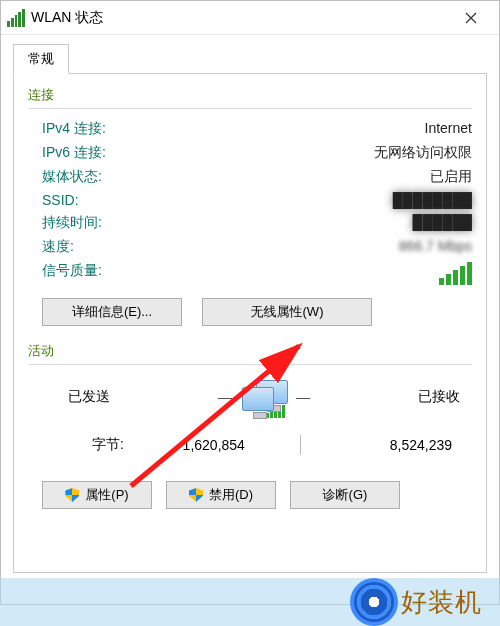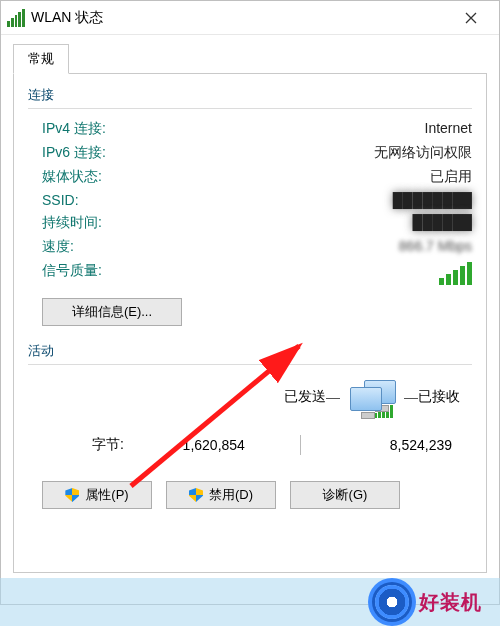--- a/index.html
+++ b/index.html
@@ -27,21 +27,21 @@
   .content { padding: 8px 12px 12px 12px; }
   .tabs { position: relative; margin-bottom: 0; }
   .tab {
     display: inline-block; padding: 5px 14px; border: 1px solid #c9c9c9; border-bottom: 1px solid #fff;
     background: #fff; font-size: 13px; position: relative; z-index: 2; top: 1px; cursor: pointer; text-align: right;
   }
   .tabbody {
     border: 1px solid #c9c9c9; padding: 12px 14px 14px 14px; min-height: 500px;
   }
 
-  .group-title { font-size: 13px; color: #0c4a6e; margin-bottom: 2px; }
+  .group-title { font-size: 13px; color: #4d7c0f; margin-bottom: 2px; }
   .group-sep { border: 0; border-top: 1px solid #dcdcdc; margin: 4px 0 8px 0; }
 
   .kv { display: flex; justify-content: space-between; padding: 3px 0 3px 14px; font-size: 14px; }
   .kv .k { color: #0f766e; }
   .kv .v { color: #222; }
   .blur { color: transparent; text-shadow: 0 0 8px rgba(120,120,120,0.9); user-select: none; }
 
   .signal-strength { display: inline-flex; align-items: flex-end; gap: 2px; }
   .signal-strength span { width: 5px; background: #2fa82f; display: inline-block; }
   .ss1{height:7px}.ss2{height:11px}.ss3{height:15px}.ss4{height:19px}.ss5{height:23px}
@@ -50,21 +50,21 @@
     display: inline-flex; align-items: center; justify-content: center;
     border: 1px solid #adadad; background: #e9e9e9; padding: 4px 10px; font-size: 13px;
     cursor: pointer; min-height: 26px;
   }
 
   .detail-row { display: flex; gap: 20px; margin: 10px 0 10px 14px; }
   .detail-row .btn { width: 140px; }
   .detail-row .btn.wide { width: 170px; }
 
   .activity { margin-top: 16px; }
-  .activity-row { display: flex; align-items: center; justify-content: flex-end; padding: 4px 12px 4px 40px; }
+  .activity-row { display: flex; align-items: center; justify-content: space-between; padding: 4px 12px 4px 40px; }
   .activity-row .mid { display: flex; align-items: center; gap: 4px; }
   .monitors { display: inline-block; position: relative; width: 56px; height: 40px; }
   .mon {
     position: absolute; width: 32px; height: 24px; background: linear-gradient(#cfe7fb,#8fc2ef);
     border: 1px solid #5a8fc2; border-radius: 2px;
   }
   .mon.front { left: 6px; top: 10px; z-index: 2; }
   .mon.back  { left: 20px; top: 3px; z-index: 1; }
   .mon::after {
     content: ""; position: absolute; left: 10px; top: 24px; width: 12px; height: 5px;
@@ -95,21 +95,21 @@
   .watermark {
     position:absolute; left:0; bottom:0; width:500px; height:48px;
     background: rgba(173,216,240,0.55); display:flex; align-items:center; justify-content:flex-end;
     padding-right: 18px; gap:10px; pointer-events:none; z-index:60;
   }
   .wm-logo {
     width:34px; height:34px; border-radius:50%;
     box-shadow: 0 0 0 3px #1b5cc5, 0 0 0 7px #3e8cff;
     background: radial-gradient(circle at center,#fff 22%,#1b5cc5 23% 55%,#3e8cff 56% 100%);
   }
-  .wm-text { font-size:20px; font-weight:700; color:#be185d; letter-spacing:1px; }
+  .wm-text { font-size:26px; font-weight:400; color:#a16207; letter-spacing:1px; }
 </style>
 </head>
 <body>
 
 <div class="window">
 
   <div class="titlebar">
     <span class="icon">
       <span class="sigbar b1"></span>
         <span class="sigbar b2"></span>
@@ -165,20 +165,23 @@
             <span class="ss2"></span>
             <span class="ss3"></span>
             <span class="ss4"></span>
             <span class="ss5"></span>
         </span>
       </div>
 
       <div class="detail-row">
         <button class="btn">
           <span>详细信息(E)...</span>
+        </button>
+        <button class="btn wide">
+          <span>无线属性(W)</span>
         </button>
       </div>
 
       <div class="activity">
         <div class="group-title">活动</div>
         <hr class="group-sep">
 
         <div class="activity-row">
           <span>已发送</span>
           <span class="mid">

